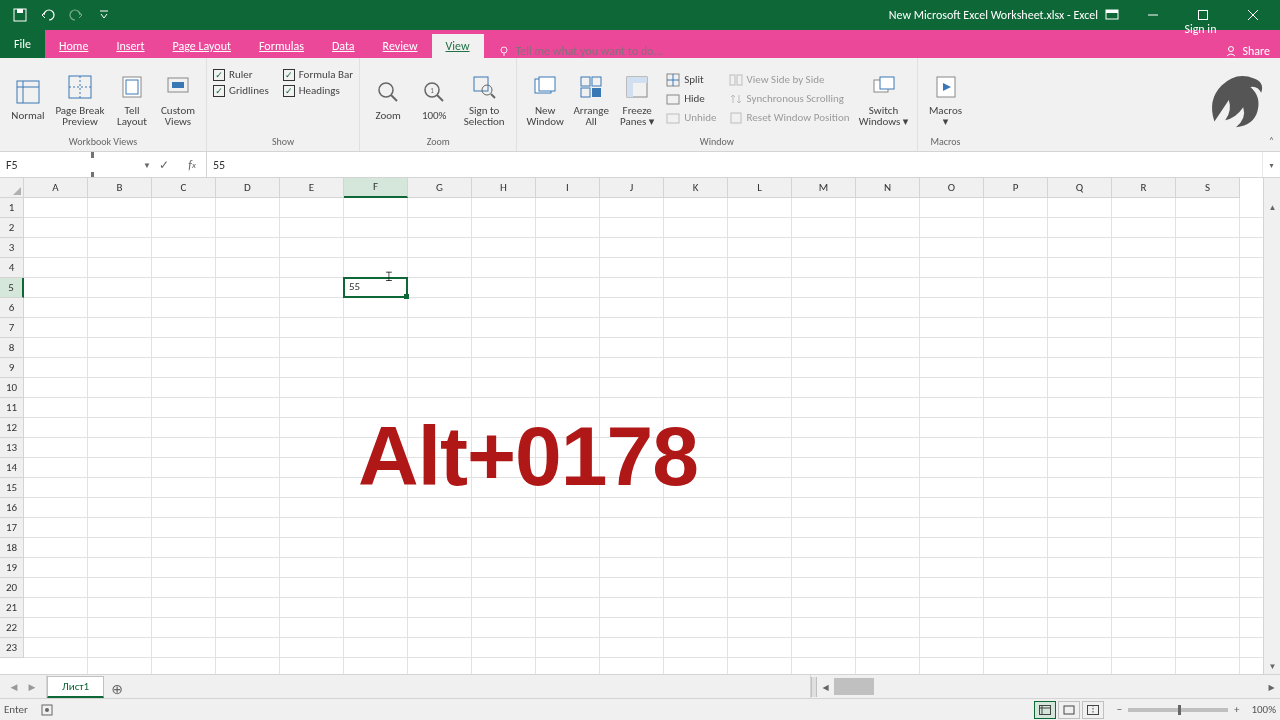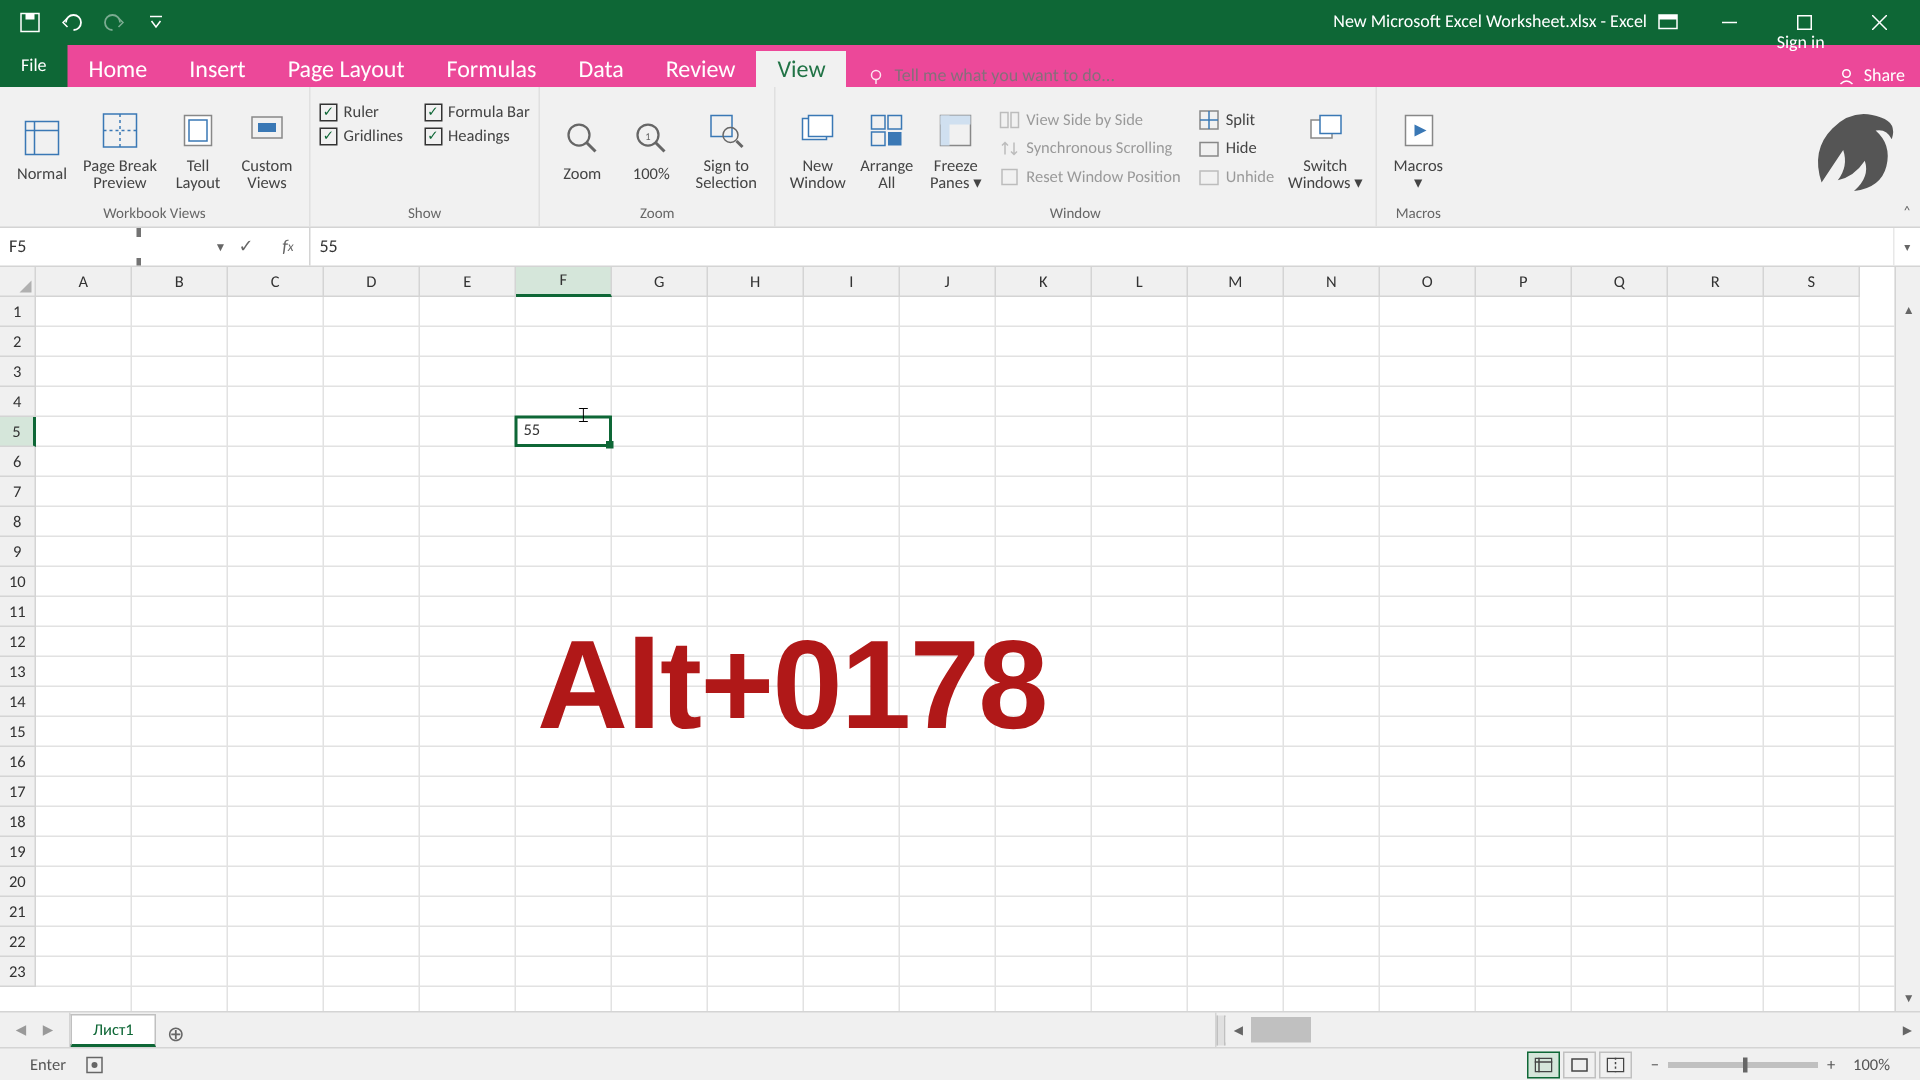--- a/index.html
+++ b/index.html
@@ -10,21 +10,21 @@
   .title-qat { display: flex; align-items: center; gap: 4px; padding-left: 8px; }
   .qat-btn { width: 24px; height: 24px; display:flex;align-items:center;justify-content:center;color:#fff;}
   .title-center { flex:1; text-align:right; font-size:12px; }
   .title-right { display:flex; align-items:center; gap:4px; padding-right:4px;}
   .win-btn { width:46px; height:30px; display:flex;align-items:center;justify-content:center;color:#fff;}
   .display-opt-btn { width:28px; height:24px; display:flex;align-items:center;justify-content:center;color:#fff;}
 
   
   .tabrow { height: 28px; background: #ec4899; display: flex; align-items: flex-end; color:#fff; }
   .file-tab { height:28px; padding:0 14px; background:#0e6736; display:flex;align-items:center;color:#fff;font-size:12px;}
-  .tab { height: 24px; padding: 0 14px; display:flex;align-items:center; font-size:16px; color:#fff;}
+  .tab { height: 24px; padding: 0 14px; display:flex;align-items:center; font-size:12px; color:#fff;text-decoration:underline;}
   .tab.active { background:#f1f1f1; color:#217346; }
   .tellme { flex:1; display:flex;align-items:center;gap:6px;color:#fff;opacity:.85; padding-left:14px;}
   .tellme input { background:transparent;border:none;color:#fff;font-size:12px;width:220px;}
   .tab-right { display:flex;align-items:center;gap:8px;padding-right:10px;}
   .share { display:flex;align-items:center;gap:4px;margin-top:44px;}
 
   
   .ribbon { height: 94px; background:#f1f1f1; border-bottom:1px solid #d4d4d4; display:flex; position:relative;}
   .group { border-right:1px solid #e0e0e0; display:flex;flex-direction:column;align-items:center;padding:4px 6px 2px 6px;}
   .group-body { flex:1; display:flex; align-items:center; gap:2px;}
@@ -84,21 +84,21 @@
   .sheet-tab { height:22px;background:#fff;border:1px solid #c0c0c0;border-bottom:2px solid #0e6736;padding:0 14px;margin-top:0;display:flex;align-items:center;font-size:11px;color:#0e6736;}
   .add-sheet { width:26px;display:flex;align-items:center;justify-content:center;color:#666;font-size:14px;}
   .sheet-spacer { flex:1;}
   .hscroll { width:470px;display:flex;align-items:center;border-left:1px solid #d4d4d4;position:relative;}
   .hscroll .track{flex:1;height:17px;background:#f0f0f0;position:relative;}
   .hscroll .harrow{width:17px;height:17px;display:flex;align-items:center;justify-content:center;font-size:8px;color:#666;background:#f0f0f0;}
   .hscroll .splitter{width:6px;height:20px;background:#e0e0e0;border-left:1px solid #c0c0c0;border-right:1px solid #c0c0c0;}
   .hscroll .thumb{position:absolute;left:0;top:0;height:17px;width:40px;background:#c0c0c0;}
 
   
-  .status-bar { height:22px;background:#f0f0f0;border-top:1px solid #d4d4d4;display:flex;align-items:center;padding:0 20px;font-size:11px;color:#555;gap:12px;}
+  .status-bar { height:22px;background:#f0f0f0;border-top:1px solid #d4d4d4;display:flex;align-items:center;padding:0 4px;font-size:11px;color:#555;gap:12px;}
   .status-bar .spacer{flex:1;}
   .view-shortcuts { display:flex;gap:2px;}
   .vs-btn { width:22px;height:18px;border:1px solid #c0c0c0;display:flex;align-items:center;justify-content:center;font-size:10px;}
   .vs-btn.active{background:#d5e6da;border-color:#0e6736;}
   .zoom-slider { display:flex;align-items:center;gap:6px;}
   .zoom-track { width:100px;height:4px;background:#c0c0c0;position:relative;}
   .zoom-track::after{content:"";position:absolute;left:50%;top:-3px;width:3px;height:10px;background:#666;}
   svg { display:block;}
 </style>
 </head>
@@ -326,60 +326,60 @@
             <svg width="26" height="26">
               <rect x="3" y="3" width="20" height="20" fill="none" stroke="#888"></rect>
               <rect x="3" y="3" width="20" height="6" fill="#d0e0f0"></rect>
               <rect x="3" y="3" width="6" height="20" fill="#d0e0f0"></rect>
             </svg>
           </span>
         <span class="lbl" style="white-space:pre"><span>Freeze
 Panes</span> ▾</span>
       </div>
       <div class="small-stack" style="padding:4px 2px;">
+        <div class="small-btn">
+            <svg width="14" height="14">
+              <rect x="1" y="1" width="12" height="12" fill="none" stroke="#888"></rect>
+              <line x1="7" y1="1" x2="7" y2="13" stroke="#3a78b5"></line>
+              <line x1="1" y1="7" x2="13" y2="7" stroke="#3a78b5"></line>
+            </svg>
+            <span>Split</span>
+          </div>
+        <div class="small-btn">
+            <svg width="14" height="14">
+              <rect x="1" y="3" width="12" height="9" fill="none" stroke="#888"></rect>
+            </svg>
+            <span>Hide</span>
+          </div>
+        <div class="small-btn" style="opacity:.5">
+            <svg width="14" height="14">
+              <rect x="1" y="3" width="12" height="9" fill="none" stroke="#888"></rect>
+            </svg>
+            <span>Unhide</span>
+          </div>
+      </div>
+      <div class="small-stack" style="padding:4px 2px;">
         <div class="small-btn" style="opacity:.5">
             <svg width="14" height="14">
               <rect x="1" y="2" width="5" height="10" fill="none" stroke="#888"></rect>
               <rect x="8" y="2" width="5" height="10" fill="none" stroke="#888"></rect>
             </svg>
             <span>View Side by Side</span>
           </div>
         <div class="small-btn" style="opacity:.5">
             <svg width="14" height="14">
               <path d="M4 3v8M10 3v8M2 5l2-2 2 2M8 9l2 2 2-2" fill="none" stroke="#888"></path>
             </svg>
             <span>Synchronous Scrolling</span>
           </div>
         <div class="small-btn" style="opacity:.5">
             <svg width="14" height="14">
               <rect x="2" y="2" width="10" height="10" fill="none" stroke="#888"></rect>
             </svg>
             <span>Reset Window Position</span>
-          </div>
-      </div>
-      <div class="small-stack" style="padding:4px 2px;">
-        <div class="small-btn">
-            <svg width="14" height="14">
-              <rect x="1" y="1" width="12" height="12" fill="none" stroke="#888"></rect>
-              <line x1="7" y1="1" x2="7" y2="13" stroke="#3a78b5"></line>
-              <line x1="1" y1="7" x2="13" y2="7" stroke="#3a78b5"></line>
-            </svg>
-            <span>Split</span>
-          </div>
-        <div class="small-btn">
-            <svg width="14" height="14">
-              <rect x="1" y="3" width="12" height="9" fill="none" stroke="#888"></rect>
-            </svg>
-            <span>Hide</span>
-          </div>
-        <div class="small-btn" style="opacity:.5">
-            <svg width="14" height="14">
-              <rect x="1" y="3" width="12" height="9" fill="none" stroke="#888"></rect>
-            </svg>
-            <span>Unhide</span>
           </div>
       </div>
       <div class="big-btn" style="width:54px">
         <span class="ico">
             <svg width="26" height="26">
               <rect x="3" y="6" width="14" height="12" fill="#fff" stroke="#888"></rect>
               <rect x="9" y="3" width="14" height="12" fill="#fff" stroke="#3a78b5"></rect>
             </svg>
           </span>
         <span class="lbl" style="white-space:pre"><span>Switch

